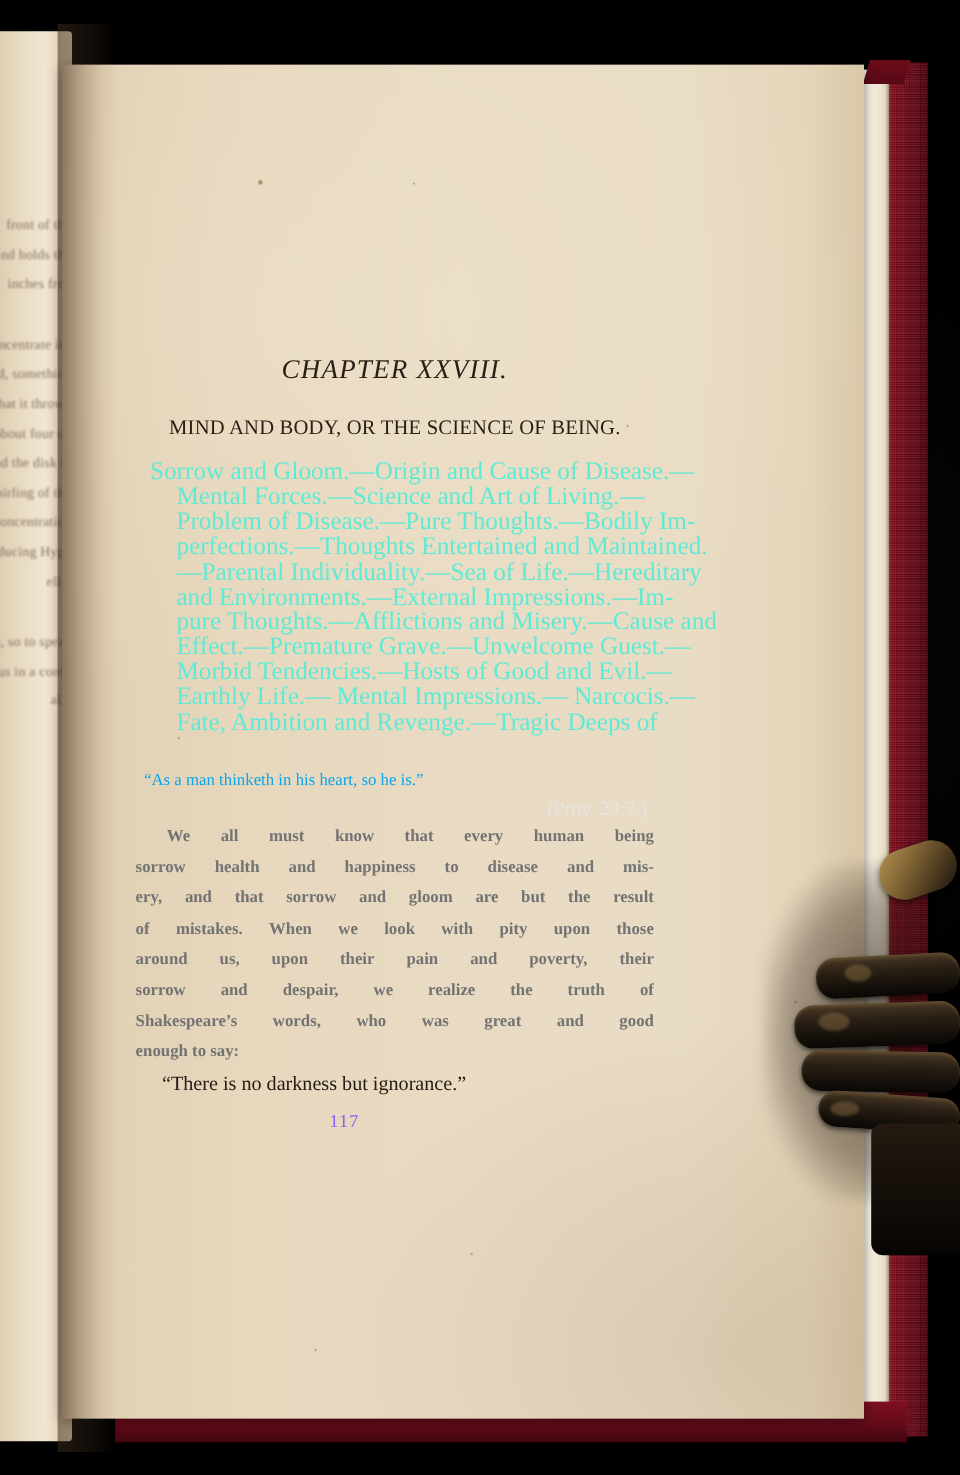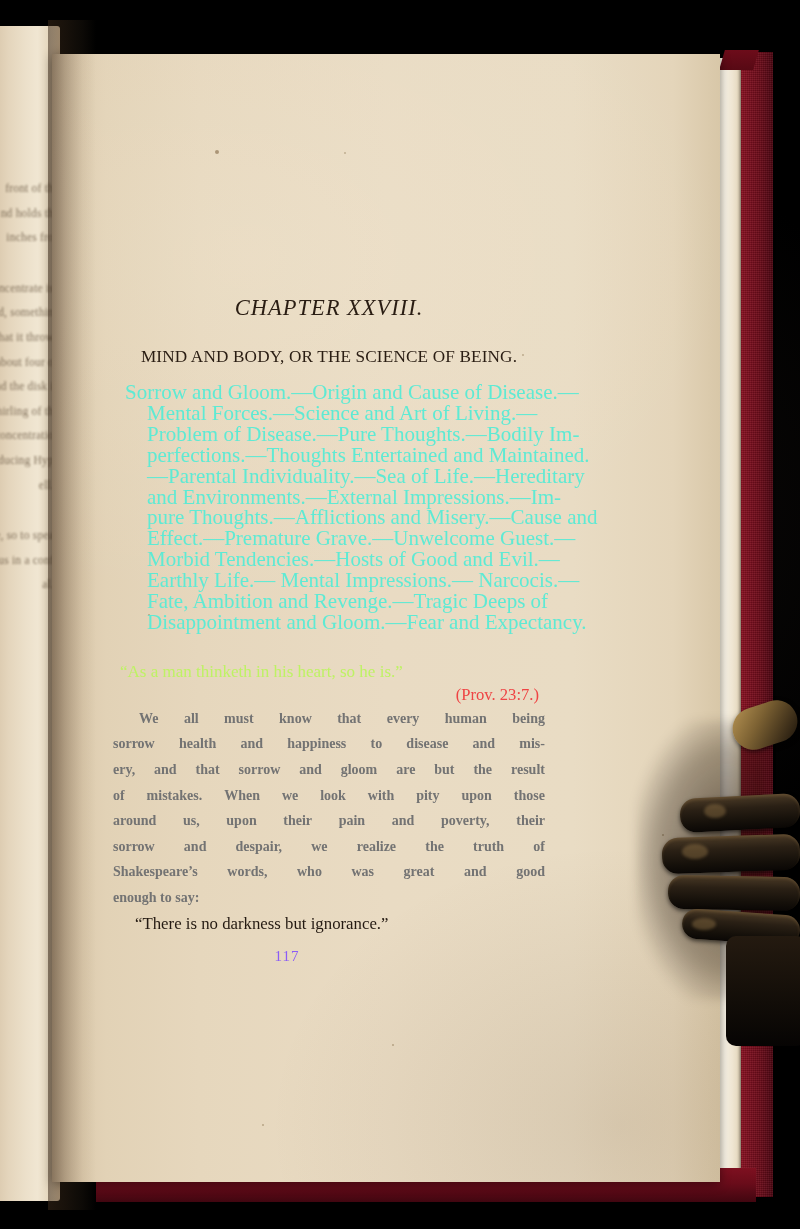--- a/index.html
+++ b/index.html
@@ -203,32 +203,32 @@
     margin: 12px;
     color: #5eead4;
   }
   .synopsis .sline {
     display: block;
     white-space: nowrap;
   }
   .synopsis .sline.ind { padding-left: 22px; }
 
   .epigraph {
-    font-size: 17px;
+    font-size: 14px;
     line-height: 23px;
     margin: 27px 0 0 0;
     padding-left: 7px;
-    color: #bef264;
+    color: #0ea5e9;
   }
   .epigraph-ref {
     text-align: right;
     font-size: 16.6px;
     margin: 2px 0 0 0;
     padding-right: 6px;
-    color: #ef4444;
+    color: #e5e5e5;
   }
 
   .body-para {
     font-size: 14px;
     line-height: 25.6px;
     margin: 1px 0 0 0;
     color: #737373;
     font-weight: bold;
   }
   .body-para .bline {
@@ -384,21 +384,20 @@
       <span class="sline ind">Mental Forces.—Science and Art of Living.—</span>
       <span class="sline ind">Problem of Disease.—Pure Thoughts.—Bodily Im-</span>
       <span class="sline ind">perfections.—Thoughts Entertained and Maintained.</span>
       <span class="sline ind">—Parental Individuality.—Sea of Life.—Hereditary</span>
       <span class="sline ind">and Environments.—External Impressions.—Im-</span>
       <span class="sline ind">pure Thoughts.—Afflictions and Misery.—Cause and</span>
       <span class="sline ind">Effect.—Premature Grave.—Unwelcome Guest.—</span>
       <span class="sline ind">Morbid Tendencies.—Hosts of Good and Evil.—</span>
       <span class="sline ind">Earthly Life.— Mental Impressions.— Narcocis.—</span>
       <span class="sline ind">Fate, Ambition and Revenge.—Tragic Deeps of</span>
-      <span class="sline ind">Disappointment and Gloom.—Fear and Expectancy.</span>
     </div>
 
     <p class="epigraph">“As a man thinketh in his heart, so he is.”</p>
     <p class="epigraph-ref">(Prov. 23:7.)</p>
 
     <div class="body-para">
       <span class="bline ind">
           <span>We</span>
           <span>all</span>
           <span>must</span>

